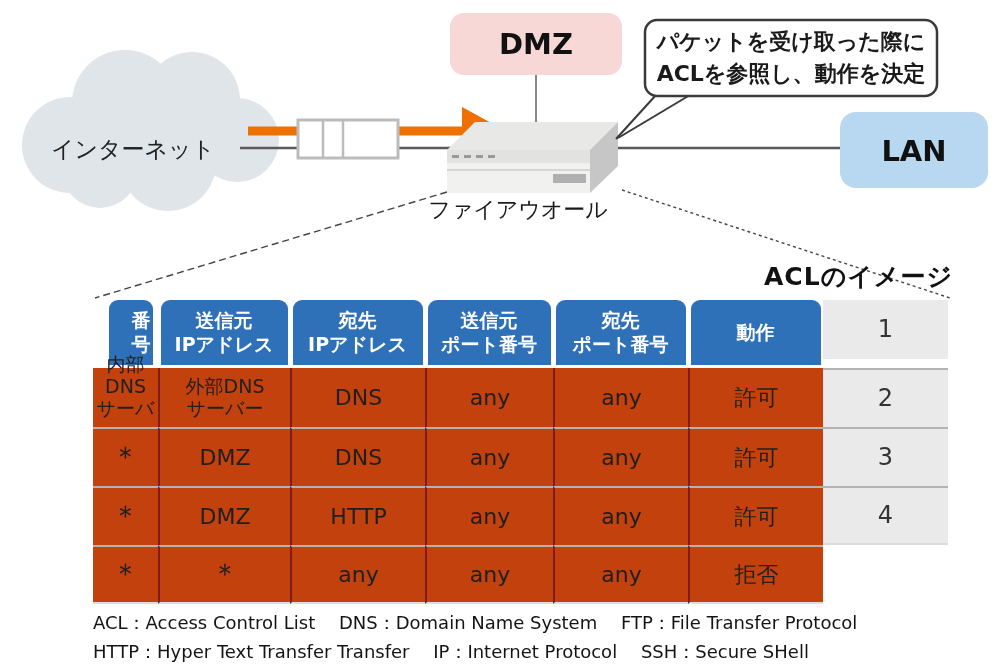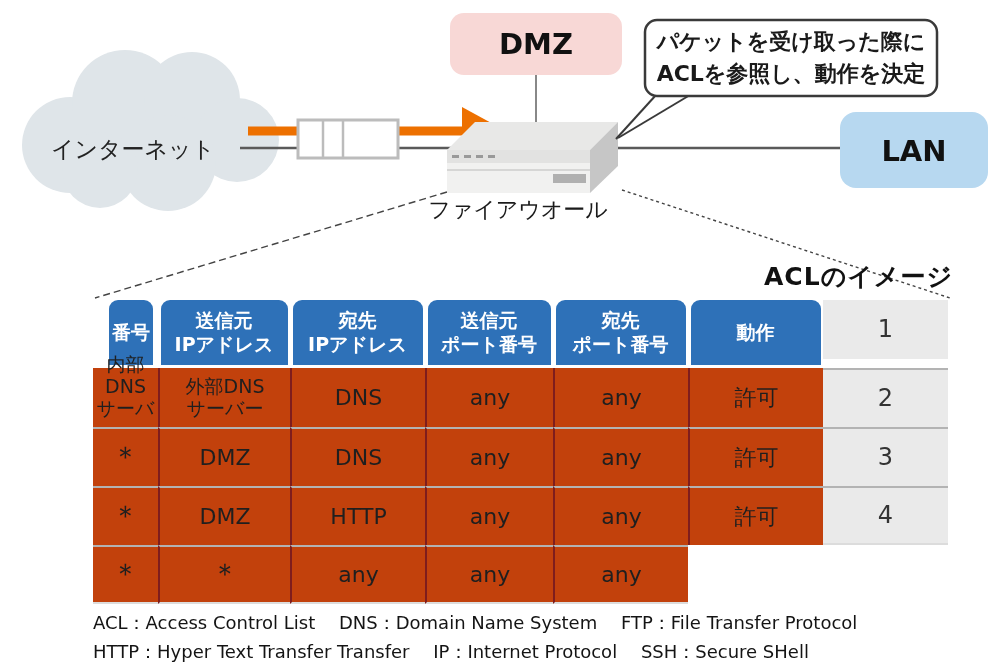--- a/index.html
+++ b/index.html
@@ -17,21 +17,21 @@
   .acl-table{
     position:absolute;left:93px;top:300px;
     display:grid;grid-template-columns:65px 132px 135px 128px 135px 135px 130px;
   }
   .hcell{
     height:65px;margin:0 2.5px 3px 2.5px;background:#2E71B8;border-radius:9px 9px 0 0;
     color:#fff;font-weight:bold;font-size:19px;line-height:1.25;
     display:flex;align-items:center;justify-content:center;text-align:center;
     white-space:pre-line;
   }
-  .hcell.first{margin-left:16px;margin-right:5px;}
+  .hcell.first{margin-left:16px;margin-right:5px;padding-left:20px;}
   .bcell{
     box-sizing:border-box;height:59px;background:#c2410c;
     display:flex;align-items:center;justify-content:center;text-align:center;
     font-size:22px;line-height:1.15;white-space:pre-line;color:#1f1f1f;
   }
   .bcell.num{background:#EAEAEA;margin-right:5px;font-size:24px;color:#333;}
   .bcell.bl{border-left:2px solid #7f1d1d;}
   .bcell.bt{border-top:2px solid #b3b3b3;}
   .bcell.bb{border-bottom:2px solid #dcdcdc;}
   .bcell.small{font-size:19px;}
@@ -144,20 +144,21 @@
   <div class="bcell bl bt">any</div>
   <div class="bcell bl bt">any</div>
   <div class="bcell bl bt">許可</div>
 
   <div class="bcell num bt bb">4</div>
   <div class="bcell ast bt bb">＊</div>
   <div class="bcell ast bl bt bb">＊</div>
   <div class="bcell bl bt bb">any</div>
   <div class="bcell bl bt bb">any</div>
   <div class="bcell bl bt bb">any</div>
+  <div class="bcell bl bt bb">拒否</div>
 </div>
 
 <div class="legend">
   <div class="legend-line">
     <span class="legend-item"><span class="legend-abbr">ACL</span><span>：</span><span>Access Control List</span></span>
     <span class="legend-item"><span class="legend-abbr">DNS</span><span>：</span><span>Domain Name System</span></span>
     <span class="legend-item"><span class="legend-abbr">FTP</span><span>：</span><span>File Transfer Protocol</span></span>
   </div>
   <div class="legend-line">
     <span class="legend-item"><span class="legend-abbr">HTTP</span><span>：</span><span>Hyper Text Transfer Transfer</span></span>

